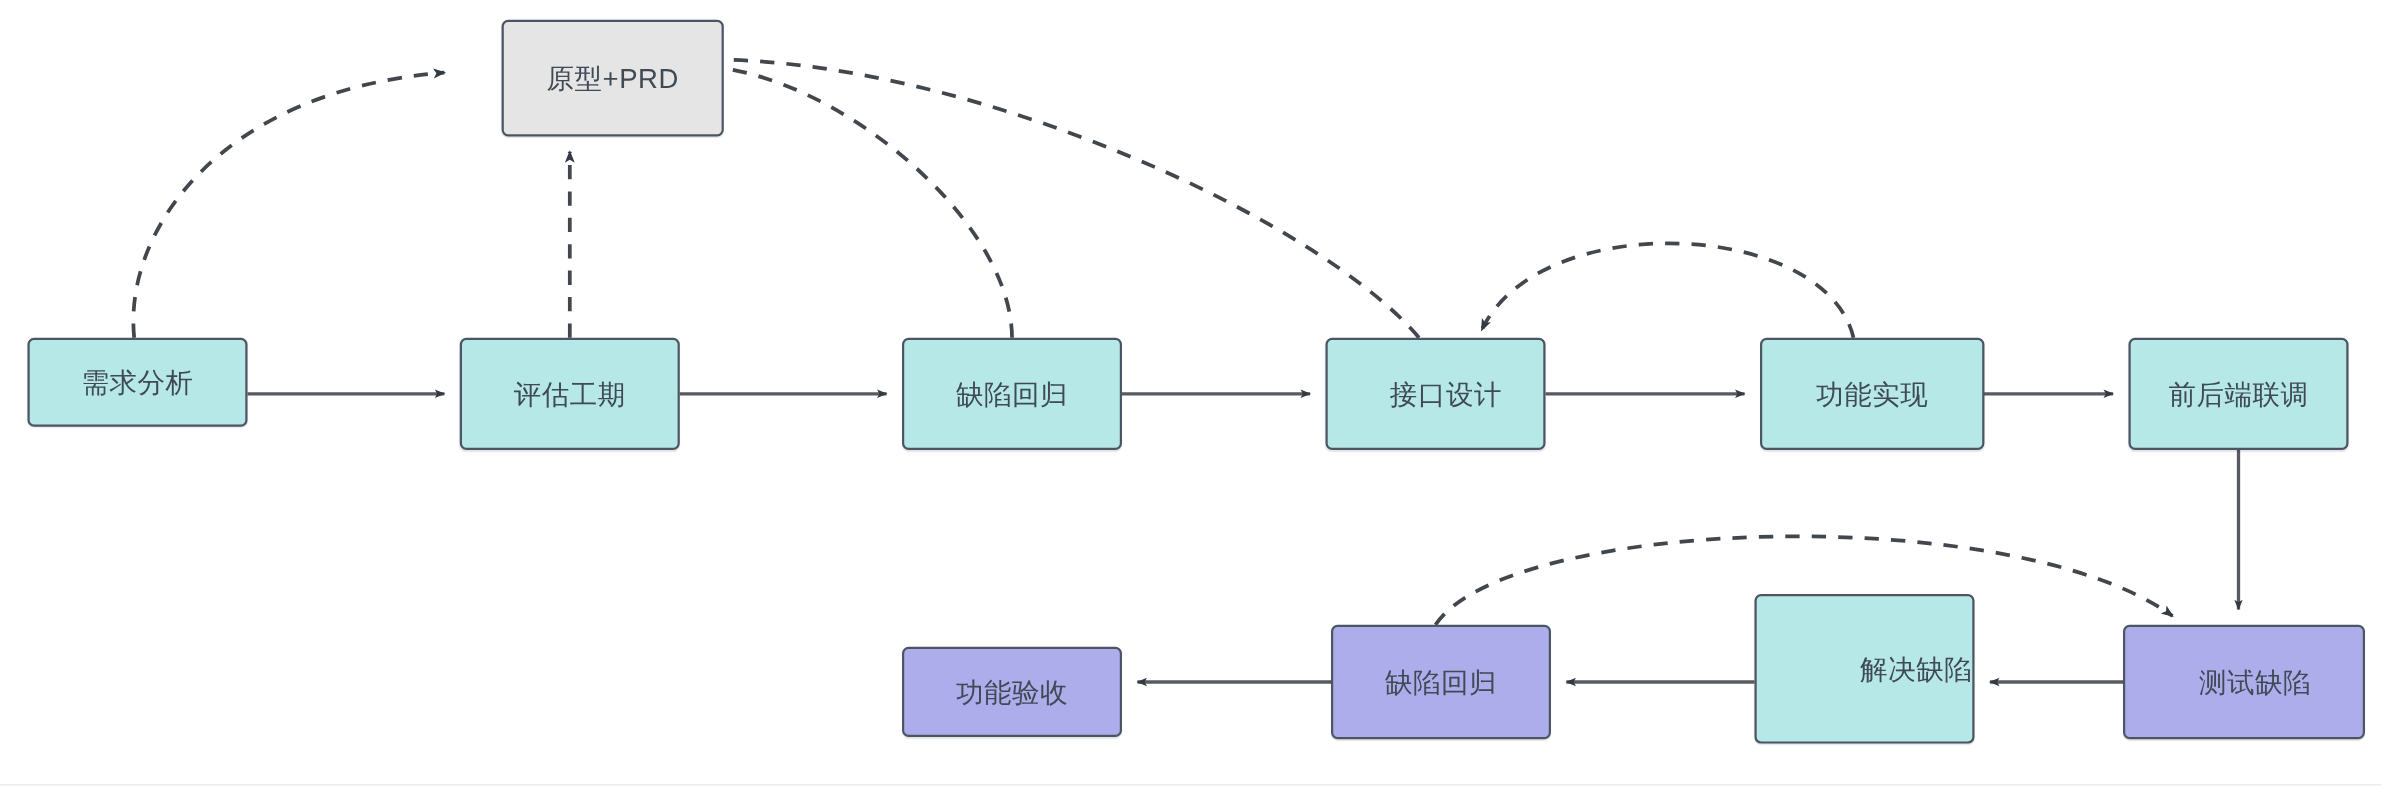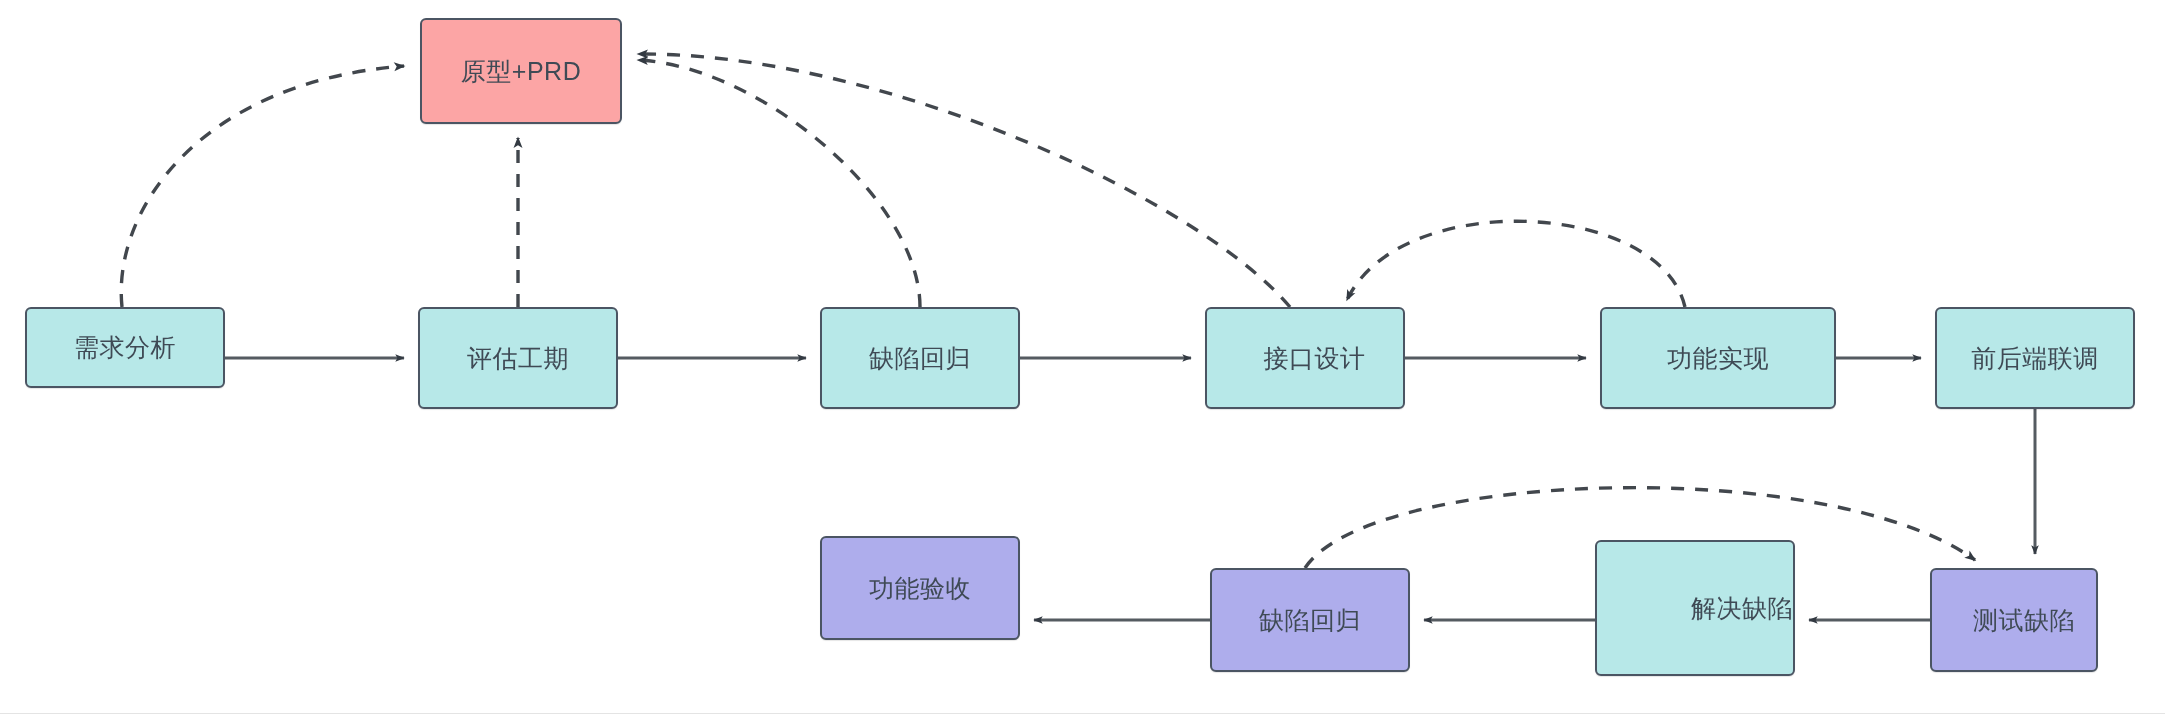--- a/index.html
+++ b/index.html
@@ -4,21 +4,21 @@
 <style>
   html,body{margin:0;padding:0;background:#ffffff;}
   body{font-family:"Liberation Sans","DejaVu Sans",sans-serif;}
   #canvas{position:relative;width:2165px;height:723px;background:#ffffff;overflow:hidden;}
   #edges{position:absolute;left:0;top:0;width:2165px;height:723px;}
   .node{position:absolute;box-sizing:border-box;border:2.2px solid #4b5563;border-radius:6px;
         display:flex;align-items:center;justify-content:center;
         font-size:25px;color:#3f4a55;letter-spacing:.5px;
         box-shadow:0 1px 1px rgba(0,0,0,.10);}
   .cyan{background:#b7e8e8;}
-  .green{background:#fca5a5;}
+  .green{background:#e5e5e5;margin-left:36px;}
   .purple{background:#aeadec;}
   .label{pointer-events:none;white-space:nowrap;}
   .bottomrule{position:absolute;left:0;top:713px;width:2165px;height:1px;background:#e4e4e4;}
 </style>
 </head>
 <body>
 
 <div id="canvas">
 
   <svg id="edges" viewBox="0 0 2165 723" xmlns="http://www.w3.org/2000/svg">
@@ -75,38 +75,38 @@
   </div>
 
   <div class="node cyan" style="left:820px;top:307px;width:200px;height:102px;">
     <span class="label">缺陷回归</span>
   </div>
 
   <div class="node cyan" style="left:1205px;top:307px;width:200px;height:102px;padding-left:19px;">
     <span class="label">接口设计</span>
   </div>
 
-  <div class="node cyan" style="left:1600px;top:307px;width:236px;height:102px;font-family:Liberation Mono, monospace;">
+  <div class="node cyan" style="left:1600px;top:307px;width:204px;height:102px;font-family:Liberation Mono, monospace;">
     <span class="label">功能实现</span>
   </div>
 
   <div class="node cyan" style="left:1935px;top:307px;width:200px;height:102px;">
     <span class="label">前后端联调</span>
   </div>
 
-  <div class="node purple" style="left:820px;top:536px;width:200px;height:104px;">
+  <div class="node purple" style="left:820px;top:588px;width:200px;height:82px;">
     <span class="label">功能验收</span>
   </div>
 
   <div class="node purple" style="left:1210px;top:568px;width:200px;height:104px;">
     <span class="label">缺陷回归</span>
   </div>
 
   <div class="node cyan" style="left:1595px;top:540px;width:200px;height:136px;justify-content:flex-end;">
     <span class="label">解决缺陷</span>
   </div>
 
-  <div class="node purple" style="left:1930px;top:568px;width:168px;height:104px;padding-left:20px;">
+  <div class="node purple" style="left:1930px;top:568px;width:220px;height:104px;padding-left:20px;">
     <span class="label">测试缺陷</span>
   </div>
 
   <div class="bottomrule"></div>
 </div>
 
 </body></html>

